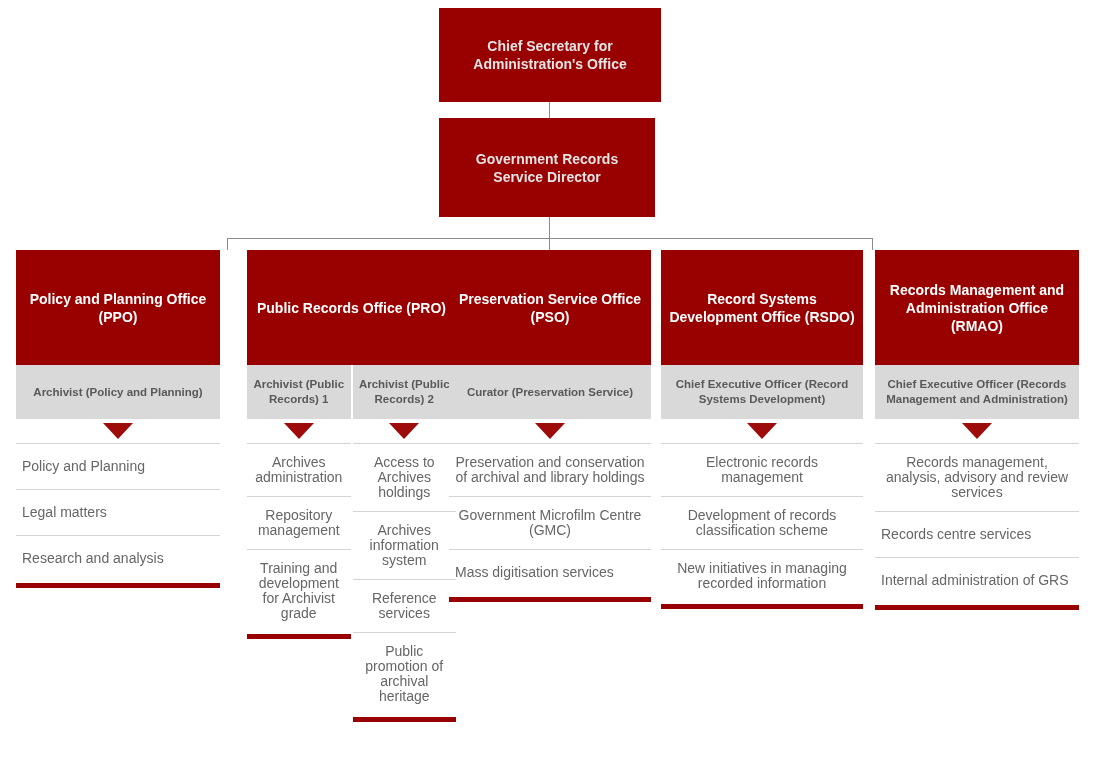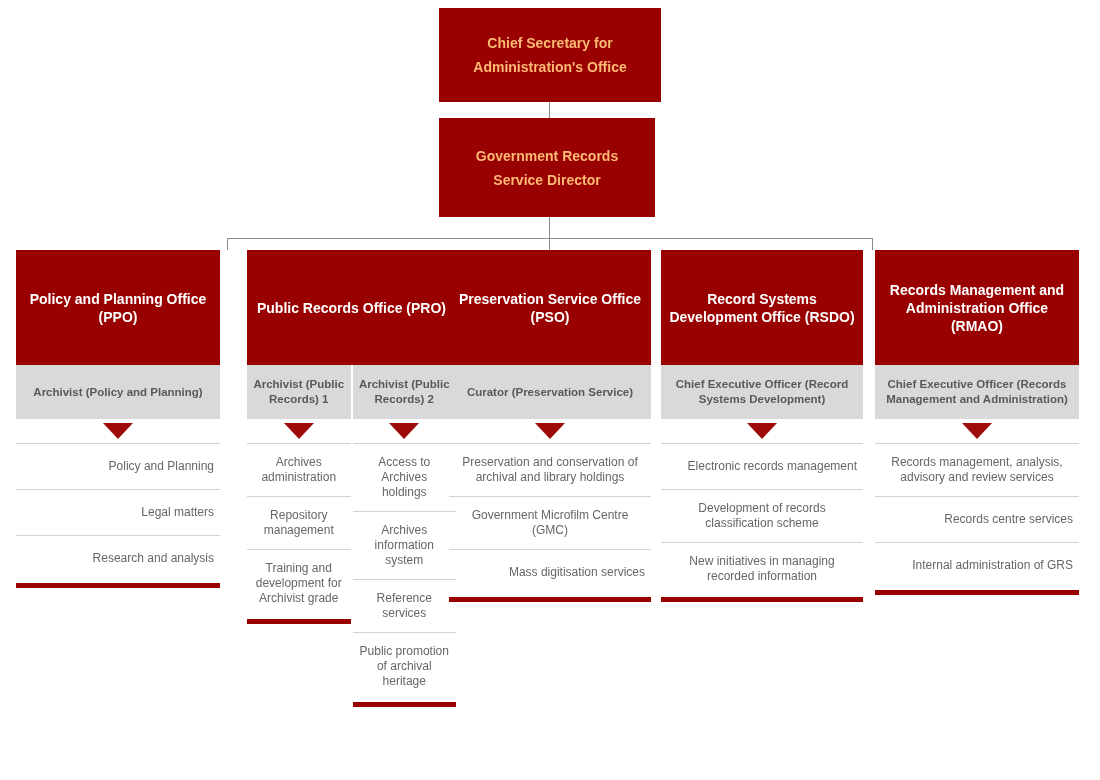--- a/index.html
+++ b/index.html
@@ -11,24 +11,24 @@
   }
   #chart {
     position: relative;
     width: 1100px; height: 780px;
   }
 
   
   .top-box {
     position: absolute;
     background: #990000;
-    color: #fdba74;
+    color: #e5e5e5;
     font-size: 14px;
     font-weight: bold;
-    line-height: 24px;
+    line-height: 18px;
     display: flex;
     align-items: center;
     justify-content: flex-end;
     text-align: center;
     padding: 4px 10px;
   }
   #box-cs  { left: 439px; top: 8px;   width: 222px; height: 94px; }
   #box-dir { left: 439px; top: 118px; width: 216px; height: 99px; }
 
   
@@ -83,27 +83,27 @@
     border-left: 15px solid transparent;
     border-right: 15px solid transparent;
     border-top: 16px solid #9e0b0b;
   }
 
   .lists-row { display: flex; gap: 2px; align-items: flex-start; }
   .item-list { flex: 1 1 0; }
   .item {
     border-top: 1px solid #d4d4d4;
     color: #666666;
-    font-size: 12px;
+    font-size: 14px;
     line-height: 15px;
     text-align: center;
     padding: 11px 6px;
     display: flex;
     align-items: center;
-    justify-content: flex-end;
+    justify-content: flex-start;
     min-height: 46px;
   }
   .end-bar {
     border-top: 5px solid #990000;
     height: 0;
     margin-top: 2px;
   }
 
   
   #col-ppo  { left: 16px;  width: 204px; }

